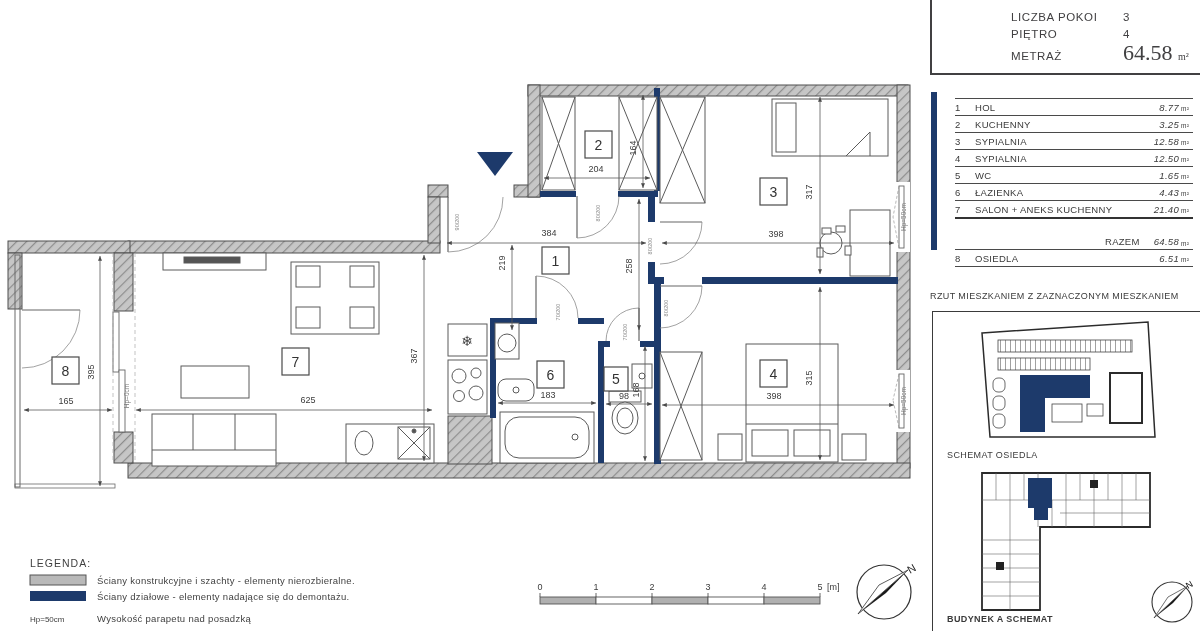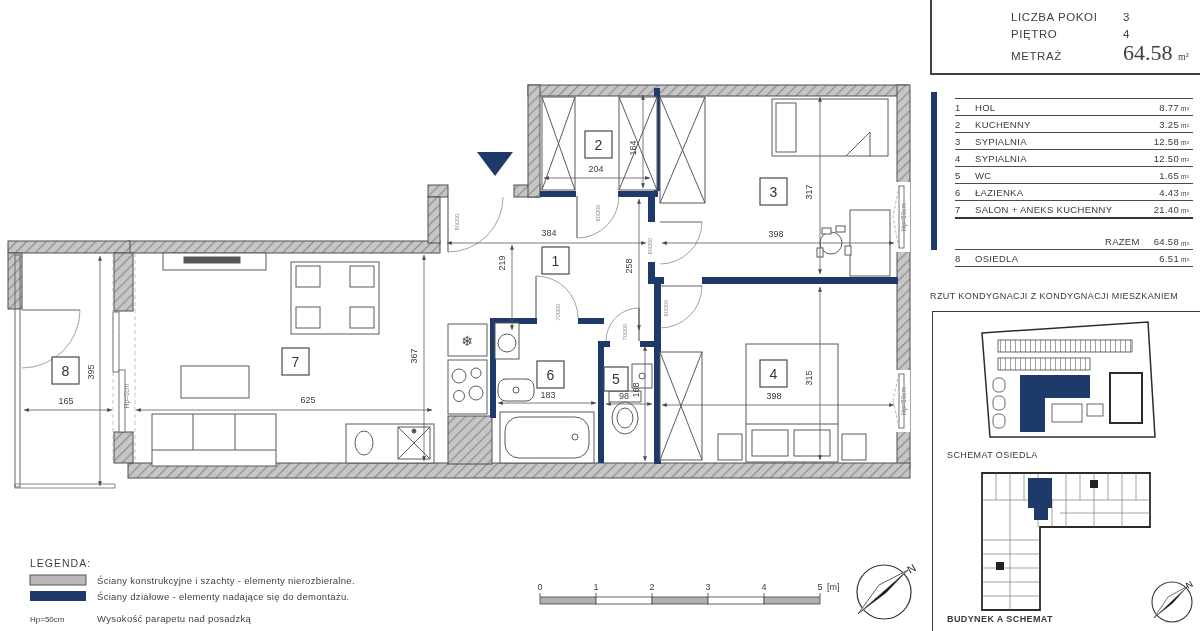--- a/index.html
+++ b/index.html
@@ -18,21 +18,21 @@
   .hbig{font-size:22px;letter-spacing:0;font-family:Liberation Serif, serif;}
   .hunit{font-size:10px;}
   
   .accent-bar{left:931px;top:92px;width:6px;height:158px;background:#1d3a6b;}
   
   .rtable{left:955px;top:98px;width:238px;border-top:1px solid #4a4a4a;font-size:9.5px;letter-spacing:.3px;color:#3a3a3a;}
   .trow{display:flex;align-items:baseline;padding:3px 0 2px 0;border-bottom:1px solid #4a4a4a;}
   .trow.thick{border-bottom:2.5px solid #333;}
   .tno{width:20px;}
   .tname{flex:1;}
-  .tarea{text-align:right;}
+  .tarea{text-align:right;font-style:italic;}
   .tunit{font-size:6.5px;width:12px;margin-left:2px;}
   .totrow{display:flex;align-items:flex-end;margin-top:14px;padding:3px 0 2px 0;border-bottom:1px solid #4a4a4a;}
   .totspacer{flex:1;}
   .totlabel{margin-right:14px;letter-spacing:.3px;}
   
   .cap{font-size:9px;letter-spacing:.4px;color:#3a3a3a;white-space:nowrap;}
   .cap-floor{left:930px;top:291px;}
   .cap-estate{left:947px;top:450px;}
   .cap-building{left:947px;top:614px;font-weight:bold;}
   
@@ -393,21 +393,21 @@
     <span class="tunit">m²</span>
   </div>
   <div class="trow">
     <span class="tno">8</span>
     <span class="tname">OSIEDLA</span>
     <span class="tarea">6.51</span>
     <span class="tunit">m²</span>
   </div>
 </div>
 
-<div class="abs cap cap-floor">RZUT KONDYGNACJI Z KONDYGNACJI MIESZKANIEM</div>
+<div class="abs cap cap-floor">RZUT MIESZKANIEM Z ZAZNACZONYM MIESZKANIEM</div>
 <div class="abs lower-box"></div>
 <div class="abs cap cap-estate">SCHEMAT OSIEDLA</div>
 <div class="abs cap cap-building">BUDYNEK A SCHEMAT</div>
 
 <svg class="abs" style="left:930px;top:300px" width="272" height="331" viewBox="0 0 272 331">
   <defs>
     <pattern id="comb" width="5" height="12" patternUnits="userSpaceOnUse">
       <rect width="5" height="12" fill="#fff"></rect>
       <line x1="0" y1="0" x2="0" y2="12" stroke="#444" stroke-width="1"></line>
     </pattern>

